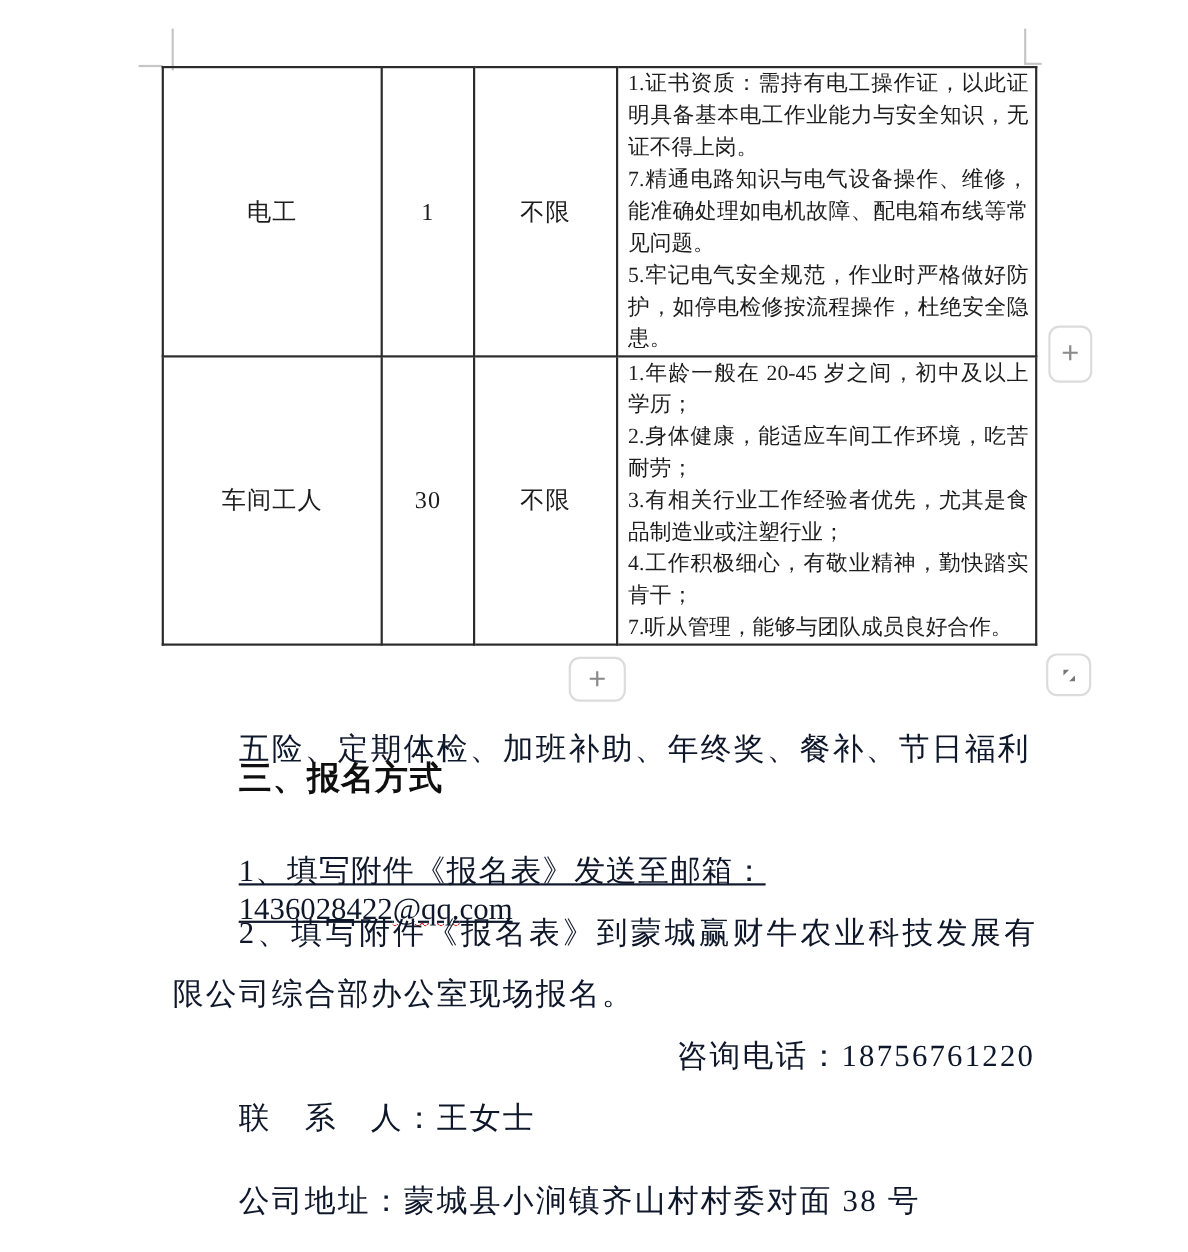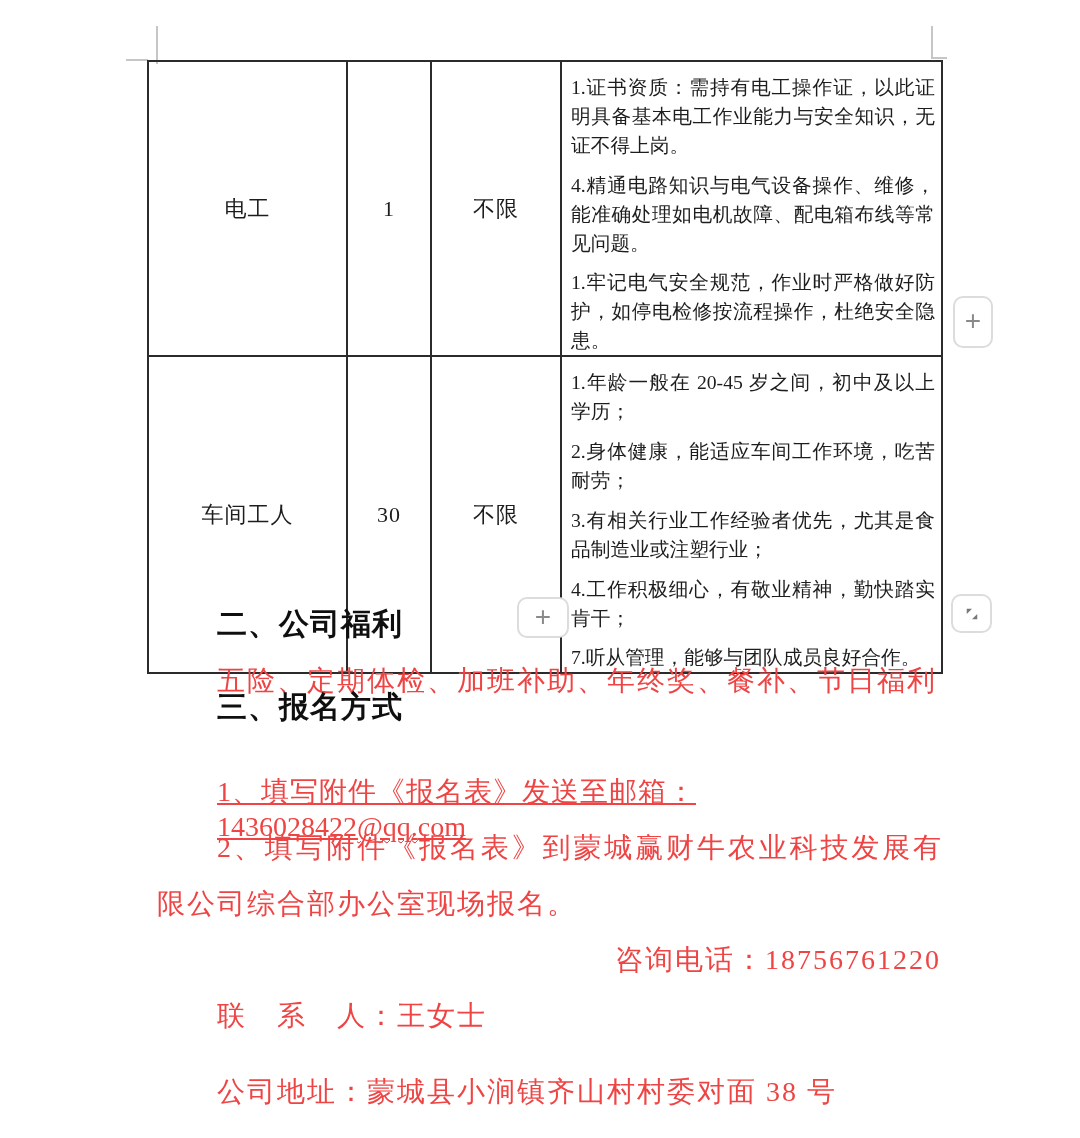--- a/index.html
+++ b/index.html
@@ -23,38 +23,38 @@
   }
   #job-table td { border: 2px solid #2b2b2b; color: #1d1d1d; text-align: center; }
   td.cell-center {
     text-align: center; vertical-align: middle;
     font-size: 22px; letter-spacing: 1px;
   }
   td.cell-details {
     vertical-align: middle; padding: 0 6px 0 9px;
     font-size: 19.7px; line-height: 28.9px; text-align: justify;
   }
-  .req { text-align: justify; margin-top: 11px; }
+  .req { text-align: justify; }
 
   
   .ctl {
     position: absolute; background: #ffffff; border: 2px solid #dcdcdc; border-radius: 10px;
     display: flex; align-items: center; justify-content: center;
     color: #8a8a8a; font-family: "Liberation Sans", "DejaVu Sans", sans-serif;
     font-weight: 300; cursor: pointer;
   }
   #add-col-btn { left: 953px; top: 296px; width: 40px; height: 52px; font-size: 28px; }
   #add-row-btn { left: 517px; top: 597px; width: 52px; height: 41px; font-size: 28px; }
   #expand-btn  { left: 951px; top: 594px; width: 41px; height: 39px; }
   .plus-glyph { transform: translateY(-1px); }
 
   
   .doc-line {
     position: absolute; left: 157px; width: 784px;
-    font-size: 28px; letter-spacing: 2px; color: #ef4444;
+    font-size: 28px; letter-spacing: 2px; color: #0f172a;
   }
   .indent { padding-left: 60px; }
   .heading {
     font-family: "Liberation Sans", "DejaVu Sans", sans-serif;
     font-weight: 700; font-size: 30px; letter-spacing: 1px; color: #0f0f0f;
   }
   #welfare-heading { top: 604px; }
   #welfare-text    { top: 662px; }
   #apply-heading   { top: 687px; }
   #apply-method1   { top: 773px; letter-spacing: 1px; text-decoration: underline; }
@@ -90,22 +90,22 @@
         <col style="width:130px">
         <col style="width:381px">
     </colgroup>
     <tbody>
         <tr style="height:263px;">
       <td class="cell-center">电工</td>
       <td class="cell-center">1</td>
       <td class="cell-center">不限</td>
       <td class="cell-details">
         <div class="req">1.证书资质：需持有电工操作证，以此证明具备基本电工作业能力与安全知识，无证不得上岗。</div>
-        <div class="req">4.精通电路知识与电气设备操作、维修，能准确处理如电机故障、配电箱布线等常见问题。</div>
-        <div class="req">1.牢记电气安全规范，作业时严格做好防护，如停电检修按流程操作，杜绝安全隐患。</div>
+        <div class="req">7.精通电路知识与电气设备操作、维修，能准确处理如电机故障、配电箱布线等常见问题。</div>
+        <div class="req">5.牢记电气安全规范，作业时严格做好防护，如停电检修按流程操作，杜绝安全隐患。</div>
       </td>
     </tr>
     <tr style="height:262px;">
       <td class="cell-center">车间工人</td>
       <td class="cell-center">30</td>
       <td class="cell-center">不限</td>
       <td class="cell-details">
         <div class="req">1.年龄一般在 20-45 岁之间，初中及以上学历；</div>
         <div class="req">2.身体健康，能适应车间工作环境，吃苦耐劳；</div>
         <div class="req">3.有相关行业工作经验者优先，尤其是食品制造业或注塑行业；</div>
@@ -124,21 +124,20 @@
   </div>
   <div id="expand-btn" class="ctl">
     <span style="display:flex;">
       <svg width="18" height="18" viewBox="0 0 24 24">
         <polygon points="5,5 12,5 5,12" fill="#777777"></polygon>
         <polygon points="19,19 12,19 19,12" fill="#777777"></polygon>
       </svg>
     </span>
   </div>
 
-  <div id="welfare-heading" class="doc-line heading indent">二、公司福利</div>
 
   <div id="welfare-text" class="doc-line indent">五险、定期体检、加班补助、年终奖、餐补、节日福利</div>
 
   <div id="apply-heading" class="doc-line heading indent">三、报名方式</div>
 
   <div id="apply-method1" class="doc-line indent">
     <span>1、填写附件《报名表》发送至邮箱：</span><span class="email-part"><span>1436028422</span><span class="misspell">@qq.</span><span>com</span></span>
   </div>
 
   <div id="apply-method2a" class="doc-line indent">2、填写附件《报名表》到蒙城赢财牛农业科技发展有</div>

